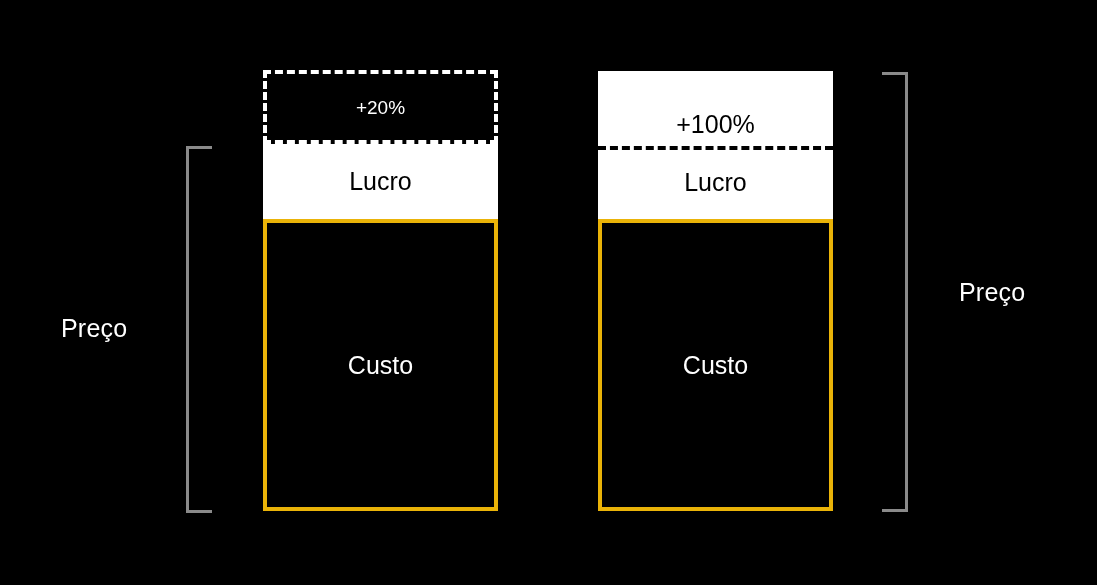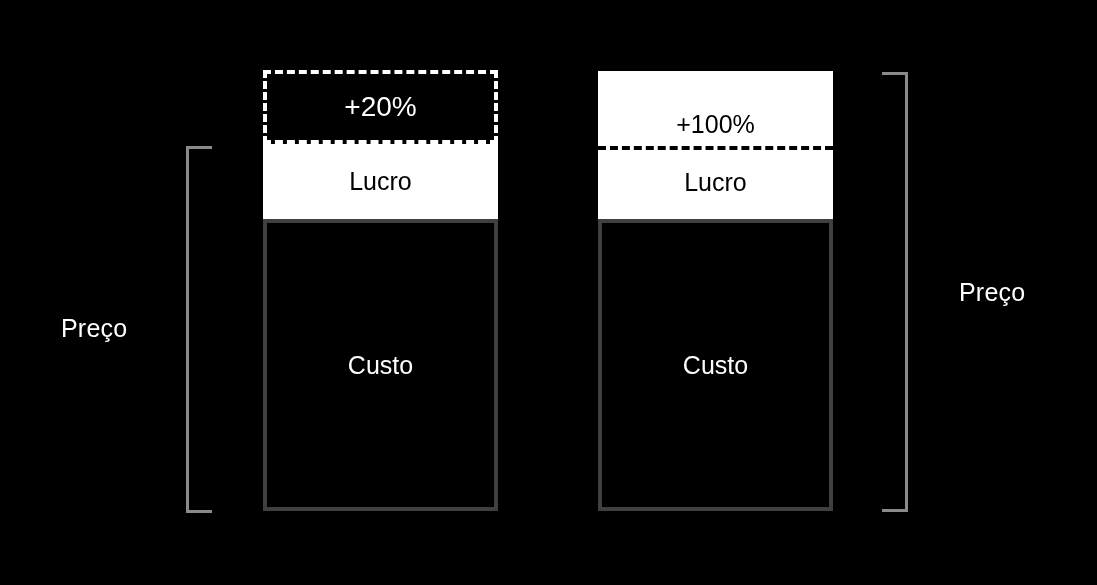--- a/index.html
+++ b/index.html
@@ -52,21 +52,21 @@
     position: absolute;
     box-sizing: border-box;
     border: 4px dashed #ffffff;
     background: #000000;
     display: flex;
     align-items: center;
     justify-content: center;
   }
   .uplift-dashed-box .seg-text {
     color: #ffffff;
-    font-size: 28px;
+    font-size: 19px;
     line-height: 1;
   }
 
   
   .profit-white {
     position: absolute;
     box-sizing: border-box;
     background: #ffffff;
     display: flex;
     align-items: center;
@@ -103,21 +103,21 @@
     right: 0;
     border-top: 4px dashed #000000;
     height: 0;
   }
 
   
   .cost-block {
     position: absolute;
     box-sizing: border-box;
     background: #000000;
-    border: 4px solid #404040;
+    border: 4px solid #eab308;
     display: flex;
     align-items: center;
     justify-content: center;
   }
   .cost-block .seg-text {
     color: #ffffff;
     font-size: 25px;
     line-height: 1;
   }
 </style>

